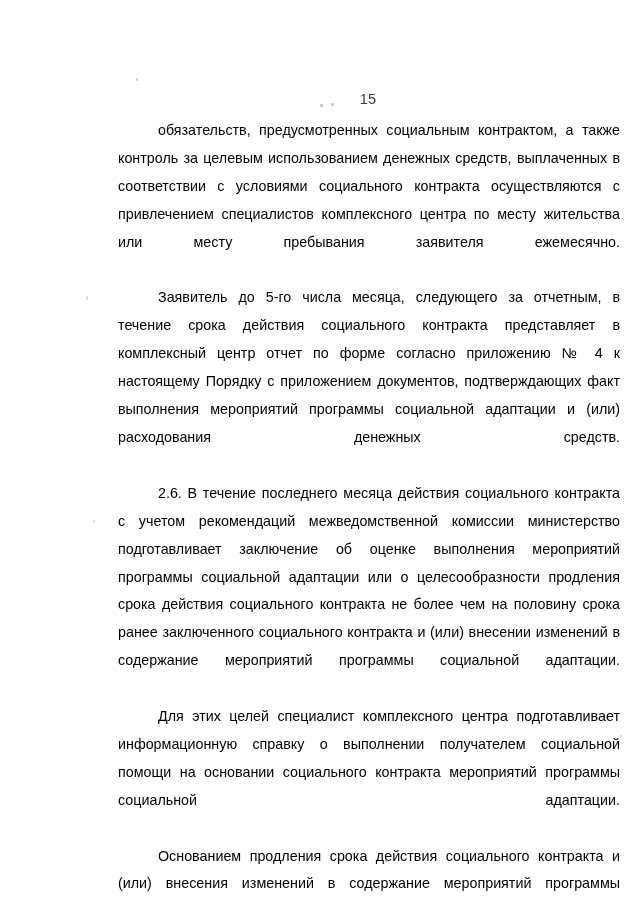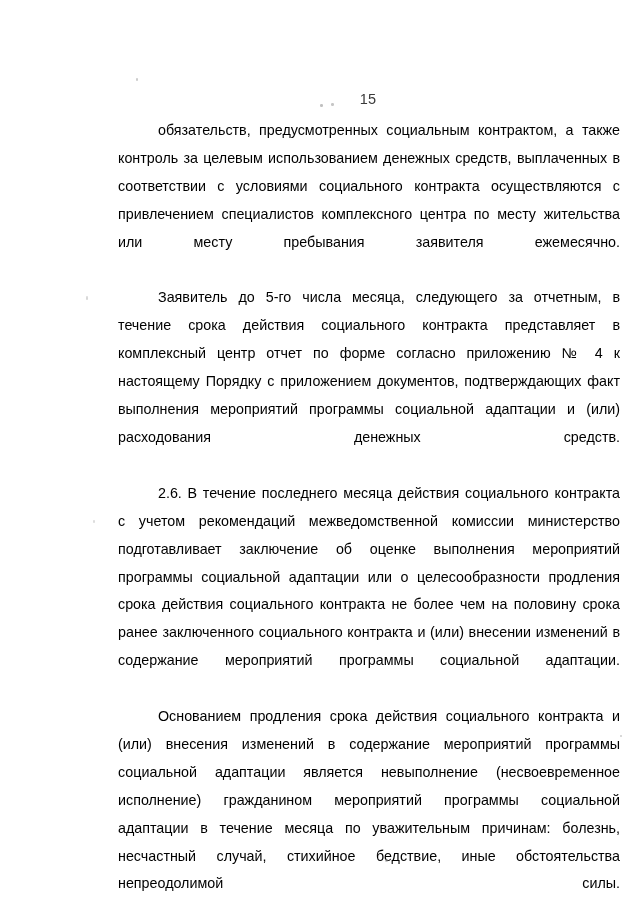--- a/index.html
+++ b/index.html
@@ -110,20 +110,21 @@
 <body>
 
 <div class="page">
 
   <div class="page-number">15</div>
 
   <div class="body-text">
     <p class="para">обязательств, предусмотренных социальным контрактом, а также контроль за целевым использованием денежных средств, выплаченных в соответствии с условиями социального контракта осуществляются с привлечением специалистов комплексного центра по месту жительства или месту пребывания заявителя ежемесячно.</p>
     <p class="para">Заявитель до 5-го числа месяца, следующего за отчетным, в течение срока действия социального контракта представляет в комплексный центр отчет по форме согласно приложению № 4 к настоящему Порядку с приложением документов, подтверждающих факт выполнения мероприятий программы социальной адаптации и (или) расходования денежных средств.</p>
     <p class="para">2.6. В течение последнего месяца действия социального контракта с учетом рекомендаций межведомственной комиссии министерство подготавливает заключение об оценке выполнения мероприятий программы социальной адаптации или о целесообразности продления срока действия социального контракта не более чем на половину срока ранее заключенного социального контракта и (или) внесении изменений в содержание мероприятий программы социальной адаптации.</p>
+    <p class="para">Для этих целей специалист комплексного центра подготавливает информационную справку о выполнении получателем социальной помощи на основании социального контракта мероприятий программы социальной адаптации.</p>
     <p class="para">Основанием продления срока действия социального контракта и (или) внесения изменений в содержание мероприятий программы социальной адаптации является невыполнение (несвоевременное исполнение) гражданином мероприятий программы социальной адаптации в течение месяца по уважительным причинам: болезнь, несчастный случай, стихийное бедствие, иные обстоятельства непреодолимой силы.</p>
 
   </div>
 
   <div class="scan-strip"></div>
 
   <div class="speck speck-a"></div>
   <div class="speck speck-b"></div>
   <div class="speck speck-c"></div>
   <div class="speck speck-d"></div>

